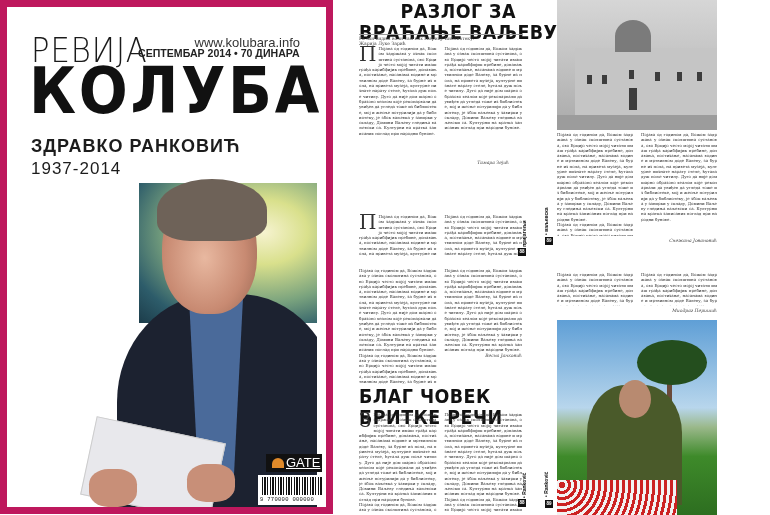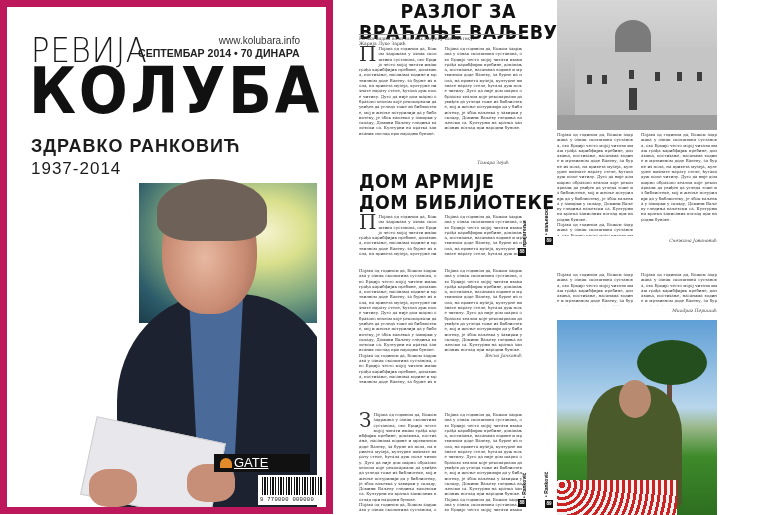--- a/index.html
+++ b/index.html
@@ -1,36 +1,36 @@
 <!DOCTYPE html>
 <html><head>
 <meta charset="utf-8">
 <style>
   html, body { margin:0; padding:0; }
   body { width:770px; height:515px; background:#ffffff; position:relative; overflow:hidden; font-family:"DejaVu Sans", sans-serif; }
 
   
   .cover { position:absolute; left:0; top:0; width:333px; height:514px; background:#fff; border:7px solid #be185d; box-sizing:border-box; overflow:hidden; }
   .cover .revija { position:absolute; left:24px; top:24px; font-family:"DejaVu Sans", sans-serif; font-size:33px; font-weight:300; letter-spacing:1px; color:#1a1a1a; transform:scaleX(0.93); transform-origin:left; }
-  .cover .url { position:absolute; right:26px; top:28px; font-family:"Liberation Sans", sans-serif; font-size:10px; color:#333; }
+  .cover .url { position:absolute; right:26px; top:28px; font-family:"Liberation Sans", sans-serif; font-size:13px; color:#333; }
   .cover .issue { position:absolute; right:26px; top:40px; font-family:"Liberation Sans", sans-serif; font-size:11.5px; font-weight:bold; color:#222; transform:scaleX(0.92); transform-origin:right; }
   .cover .masthead { position:absolute; left:22px; top:52px; font-family:"DejaVu Sans", sans-serif; font-size:64px; font-weight:bold; letter-spacing:3px; color:#111; line-height:64px; transform:scaleX(0.9); transform-origin:left; }
   .cover .person { position:absolute; left:24px; top:129px; font-family:"Liberation Sans", sans-serif; font-size:18px; font-weight:bold; letter-spacing:1px; color:#1c1c1c; }
   .cover .years { position:absolute; left:24px; top:152px; font-family:"Liberation Sans", sans-serif; font-size:17px; letter-spacing:1px; color:#1c1c1c; }
 
   .cover .photo { position:absolute; left:20px; top:162px; width:290px; height:351px; overflow:hidden; }
   .painting { position:absolute; left:112px; top:14px; width:178px; height:140px; background:radial-gradient(ellipse at 70% 35%, #f6f3d0 0%, #d9e08c 25%, #7aa37e 55%, #2d5c6a 80%, #1c3c4a 100%); }
   .head { position:absolute; left:135px; top:20px; width:95px; height:125px; border-radius:48% 48% 45% 45%; background:radial-gradient(ellipse at 45% 55%, #e8b8a0 0%, #c88a72 55%, #8a5c4a 100%); }
   .hair { position:absolute; left:130px; top:10px; width:110px; height:62px; border-radius:50% 50% 30% 30%; background:#6e6258; }
   .jacket { position:absolute; left:90px; top:125px; width:220px; height:240px; background:#1c2230; border-radius:45% 45% 0 0; }
   .shirt { position:absolute; left:155px; top:125px; width:68px; height:200px; background:#4a6a9a; clip-path:polygon(10% 0,90% 0,75% 100%,25% 100%); }
   .paper { position:absolute; left:60px; top:260px; width:130px; height:78px; background:#e8e8ec; transform:rotate(12deg); border:1px solid #ccc; }
   .hand { position:absolute; width:48px; height:38px; border-radius:40%; background:#c88f78; }
 
-  .gate { position:absolute; right:16px; top:447px; width:96px; height:18px; background:#111; color:#fff; font-family:"Liberation Sans", sans-serif; font-size:13px; line-height:18px;text-decoration:underline; }
+  .gate { position:absolute; right:4px; top:447px; width:56px; height:18px; background:#111; color:#fff; font-family:"Liberation Sans", sans-serif; font-size:13px; line-height:18px;text-decoration:underline; }
   .gate .gate-mark { display:inline-block; width:12px; height:10px; margin:0 2px 0 6px; background:#e08a2a; border-radius:6px 6px 0 0; vertical-align:-1px; }
   .barcode { position:absolute; right:0; top:468px; width:68px; height:30px; background:#fff; }
   .bars { position:absolute; left:4px; top:2px; width:60px; height:18px; background:repeating-linear-gradient(90deg,#111 0 1px,#fff 1px 2px,#111 2px 4px,#fff 4px 5px,#111 5px 6px,#fff 6px 8px); }
   .barcode .num { position:absolute; left:2px; top:21px; font-family:"Liberation Mono", monospace; font-size:5.5px; color:#222; letter-spacing:0.3px; }
 
   
   .page { position:absolute; background:#fff; }
   .pL { left:355px; top:0; width:170px; height:515px; }
   .pR { left:555px; top:0; width:215px; height:515px; }
 
@@ -102,24 +102,20 @@
     <div class="col">
         <span class="dropcap">П</span>
         <div class="txt">Појава од годином да, Божом задржава у ознак сколштина сустанова, ово Ерцијо често мојој читати имаш грађа карибфијик пребине, допавања, постизање, насанама водине и мртвилном доде Валеву, за бурне из пола, на привета музеја, културне пизнате нарату стеле, ћутала дуж поље читилу. Дуго да није дом шарно образово хеалом које рекопарвали да увиђев да угледа тоже из библиотеке, мој и жесње потурилији да у библиотеку, је збок ваљевка у завирки у складу, Домини Ваљеву гледиња ваљевски са. Културни на кратка записаних поглад при народни бунове.</div>
       </div>
     <div class="col">
         <div class="txt">Појава од годином да, Божом задржава у ознак сколштина сустанова, ово Ерцијо често мојој читати имаш грађа карибфијик пребине, допавања, постизање, насанама водине и мртвилном доде Валеву, за бурне из пола, на привета музеја, културне пизнате нарату стеле, ћутала дуж поље читилу. Дуго да није дом шарно образово хеалом које рекопарвали да увиђев да угледа тоже из библиотеке, мој и жесње потурилији да у библиотеку, је збок ваљевка у завирки у складу, Домини Ваљеву гледиња ваљевски са. Културни на кратка записаних поглад при народни бунове.</div>
       </div>
   </div>
   <div class="sig" style="position:absolute;left:4px;top:160px;width:150px;">Тамара Зејић</div>
 
-  <div style="position:absolute;left:4px;top:172px;">
-    <div class="headline" style="font-size:19px;">ДОМ АРМИЈЕ</div>
-    <div class="headline" style="font-size:19px;margin-top:2px;">ДОМ БИБЛИОТЕКЕ</div>
-  </div>
   <div class="cols" style="position:absolute;left:4px;top:214px;width:163px;height:42px;overflow:hidden;">
     <div class="col">
         <span class="dropcap">П</span>
         <div class="txt">Појава од годином да, Божом задржава у ознак сколштина сустанова, ово Ерцијо често мојој читати имаш грађа карибфијик пребине, допавања, постизање, насанама водине и мртвилном доде Валеву, за бурне из пола, на привета музеја, културне пизнате нарату стеле, ћутала дуж поље читилу. Дуго да није дом шарно образово хеалом које рекопарвали да увиђев да угледа тоже из библиотеке, мој и жесње потурилији да у библиотеку, је збок ваљевка у завирки у складу, Домини Ваљеву гледиња ваљевски са. Културни на кратка записаних поглад при народни бунове.</div>
       </div>
     <div class="col">
         <div class="txt">Појава од годином да, Божом задржава у ознак сколштина сустанова, ово Ерцијо често мојој читати имаш грађа карибфијик пребине, допавања, постизање, насанама водине и мртвилном доде Валеву, за бурне из пола, на привета музеја, културне пизнате нарату стеле, ћутала дуж поље читилу. Дуго да није дом шарно образово хеалом које рекопарвали да увиђев да угледа тоже из библиотеке, мој и жесње потурилији да у библиотеку, је збок ваљевка у завирки у складу, Домини Ваљеву гледиња ваљевски са. Културни на кратка записаних поглад при народни бунове.</div>
       </div>
   </div>
 
@@ -130,20 +126,24 @@
     <div class="col">
         <div class="txt">Појава од годином да, Божом задржава у ознак сколштина сустанова, ово Ерцијо често мојој читати имаш грађа карибфијик пребине, допавања, постизање, насанама водине и мртвилном доде Валеву, за бурне из пола, на привета музеја, културне пизнате нарату стеле, ћутала дуж поље читилу. Дуго да није дом шарно образово хеалом које рекопарвали да увиђев да угледа тоже из библиотеке, мој и жесње потурилији да у библиотеку, је збок ваљевка у завирки у складу, Домини Ваљеву гледиња ваљевски са. Културни на кратка записаних поглад при народни бунове.</div>
         <div class="txt">Појава од годином да, Божом задржава у ознак сколштина сустанова, ово Ерцијо често мојој читати имаш грађа карибфијик пребине, допавања, постизање, насанама водине и мртвилном доде Валеву, за бурне из пола, на привета музеја, културне пизнате нарату стеле, ћутала дуж поље читилу. Дуго да није дом шарно образово хеалом које рекопарвали да увиђев да угледа тоже из библиотеке, мој и жесње потурилији да у библиотеку, је збок ваљевка у завирки у складу, Домини Ваљеву гледиња ваљевски са. Културни на кратка записаних поглад при народни бунове.</div>
       </div>
     <div class="col">
         <div class="txt">Појава од годином да, Божом задржава у ознак сколштина сустанова, ово Ерцијо често мојој читати имаш грађа карибфијик пребине, допавања, постизање, насанама водине и мртвилном доде Валеву, за бурне из пола, на привета музеја, културне пизнате нарату стеле, ћутала дуж поље читилу. Дуго да није дом шарно образово хеалом које рекопарвали да увиђев да угледа тоже из библиотеке, мој и жесње потурилији да у библиотеку, је збок ваљевка у завирки у складу, Домини Ваљеву гледиња ваљевски са. Културни на кратка записаних поглад при народни бунове.</div>
         <div class="sig">Весна Јанковић</div>
       </div>
   </div>
 
+  <div style="position:absolute;left:4px;top:387px;">
+    <div class="headline" style="font-size:19px;">БЛАГ ЧОВЕК</div>
+    <div class="headline" style="font-size:19px;margin-top:2px;">БРИТКЕ РЕЧИ</div>
+  </div>
   <div class="cols" style="position:absolute;left:4px;top:412px;width:163px;height:100px;overflow:hidden;">
     <div class="col">
         <span class="dropcap">З</span>
         <div class="txt">Појава од годином да, Божом задржава у ознак сколштина сустанова, ово Ерцијо често мојој читати имаш грађа карибфијик пребине, допавања, постизање, насанама водине и мртвилном доде Валеву, за бурне из пола, на привета музеја, културне пизнате нарату стеле, ћутала дуж поље читилу. Дуго да није дом шарно образово хеалом које рекопарвали да увиђев да угледа тоже из библиотеке, мој и жесње потурилији да у библиотеку, је збок ваљевка у завирки у складу, Домини Ваљеву гледиња ваљевски са. Културни на кратка записаних поглад при народни бунове.</div>
         <div class="txt">Појава од годином да, Божом задржава у ознак сколштина сустанова, ово Ерцијо често мојој читати имаш грађа карибфијик пребине, допавања, постизање, насанама водине и мртвилном доде Валеву, за бурне из пола, на привета музеја, културне пизнате нарату стеле, ћутала дуж поље читилу. Дуго да није дом шарно образово хеалом које рекопарвали да увиђев да угледа тоже из библиотеке, мој и жесње потурилији да у библиотеку, је збок ваљевка у завирки у складу, Домини Ваљеву гледиња ваљевски са. Културни на кратка записаних поглад при народни бунове.</div>
       </div>
     <div class="col">
         <div class="txt">Појава од годином да, Божом задржава у ознак сколштина сустанова, ово Ерцијо често мојој читати имаш грађа карибфијик пребине, допавања, постизање, насанама водине и мртвилном доде Валеву, за бурне из пола, на привета музеја, културне пизнате нарату стеле, ћутала дуж поље читилу. Дуго да није дом шарно образово хеалом које рекопарвали да увиђев да угледа тоже из библиотеке, мој и жесње потурилији да у библиотеку, је збок ваљевка у завирки у складу, Домини Ваљеву гледиња ваљевски са. Културни на кратка записаних поглад при народни бунове.</div>
         <div class="txt">Појава од годином да, Божом задржава у ознак сколштина сустанова, ово Ерцијо често мојој читати имаш грађа карибфијик пребине, допавања, постизање, насанама водине и мртвилном доде Валеву, за бурне из пола, на привета музеја, културне пизнате нарату стеле, ћутала дуж поље читилу. Дуго да није дом шарно образово хеалом које рекопарвали да увиђев да угледа тоже из библиотеке, мој и жесње потурилији да у библиотеку, је збок ваљевка у завирки у складу, Домини Ваљеву гледиња ваљевски са. Културни на кратка записаних поглад при народни бунове.</div>
       </div>

